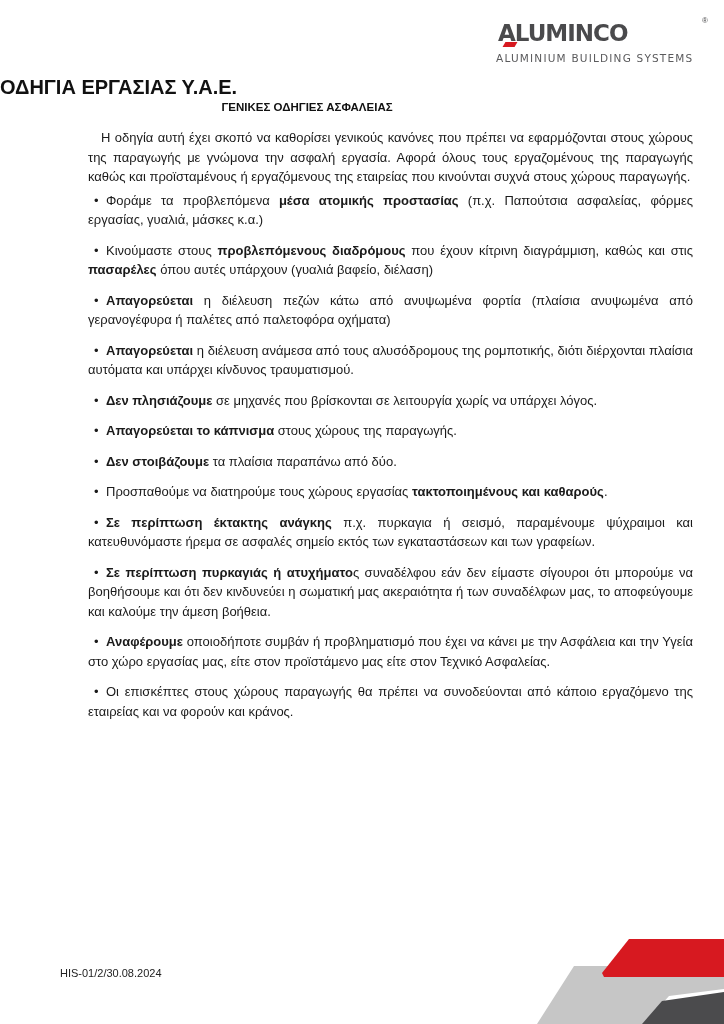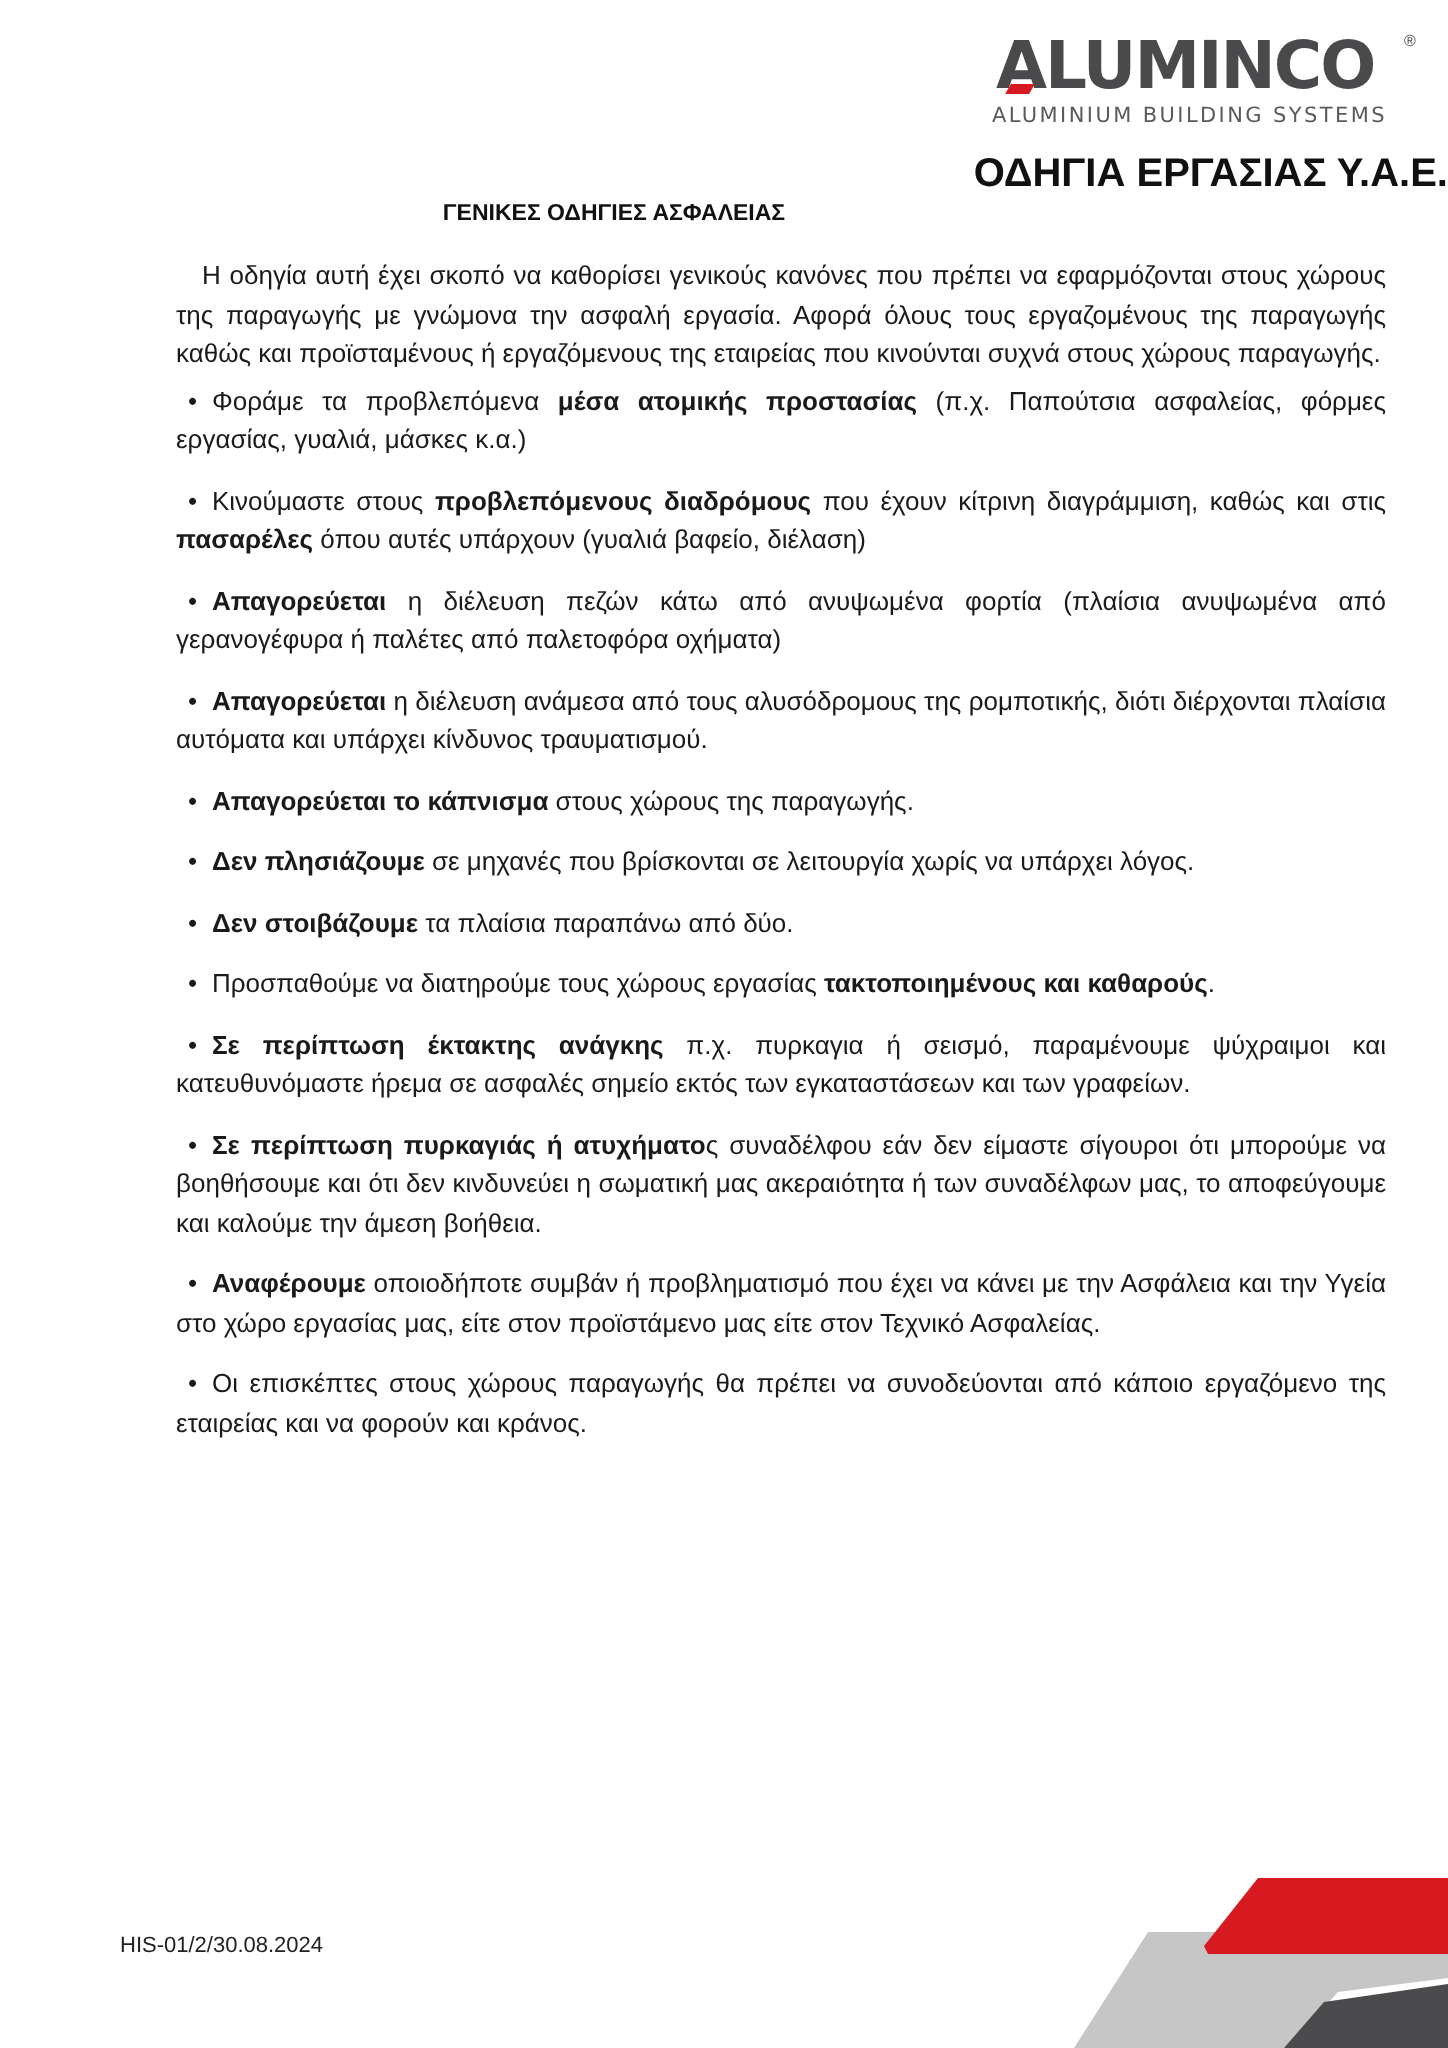--- a/index.html
+++ b/index.html
@@ -1,25 +1,25 @@
 <!DOCTYPE html>
 <html><head>
 <meta charset="utf-8">
 <style>
   html, body { margin: 0; padding: 0; background: #ffffff; }
   body { width: 724px; height: 1024px; position: relative; overflow: hidden;
          font-family: "Liberation Sans", "DejaVu Sans", sans-serif; color: #1a1a1a; }
   .logo { position: absolute; top: 14px; left: 484px; width: 226px; height: 56px; }
   .logo-word { position: absolute; top: 0; left: 14px; font-family: "DejaVu Sans", "Liberation Sans", sans-serif;
-               font-weight: bold; font-size: 33px; letter-spacing: -1px; color: #4a4a4c; line-height: 38px; }
+               font-weight: bold; font-size: 23px; letter-spacing: -1px; color: #4a4a4c; line-height: 38px; }
   .logo-reg { position: absolute; top: 2px; left: 218px; font-size: 8px; color: #4a4a4c; }
   .logo-sub { position: absolute; top: 38px; left: 12px; font-family: "DejaVu Sans", sans-serif;
               font-size: 10.5px; letter-spacing: 1.2px; color: #5a5a5c; white-space: nowrap; text-align: right; }
   .logo-red { position: absolute; top: 28px; left: 20px; width: 12px; height: 5px; background: #d71920; transform: skewX(-30deg); }
-  .title { position: absolute; top: 76px; left: 0; width: 724px; text-align: right;
+  .title { position: absolute; top: 76px; left: 0; width: 724px; text-align: left;
            font-size: 20px; font-weight: bold; color: #111; }
   .subtitle { position: absolute; top: 101px; left: 0; width: 608px; text-align: center; padding-left: 6px; box-sizing: border-box;
               font-size: 11.5px; font-weight: bold; color: #111; }
   .content { position: absolute; top: 128px; left: 60px; width: 605px; font-size: 13px; line-height: 19.5px; text-align: justify; margin-left: 28px; }
   .intro { text-indent: 13px; margin: 0 0 4px 0; }
   .item { margin: 0 0 11px 0; }
   .bullet { display: inline-block; width: 18px; text-indent: 6px; }
   b { font-weight: bold; }
   .footer { position: absolute; top: 967px; left: 60px; font-size: 11px; color: #222; }
   .corner { position: absolute; right: 0; bottom: 0; width: 200px; height: 90px; }
@@ -37,22 +37,22 @@
 <div class="title">ΟΔΗΓΙΑ ΕΡΓΑΣΙΑΣ Υ.Α.Ε.</div>
 <div class="subtitle">ΓΕΝΙΚΕΣ ΟΔΗΓΙΕΣ ΑΣΦΑΛΕΙΑΣ</div>
 
 <div class="content">
   <p class="intro">Η οδηγία αυτή έχει σκοπό να καθορίσει γενικούς κανόνες που πρέπει να εφαρμόζονται στους χώρους της παραγωγής με γνώμονα την ασφαλή εργασία. Αφορά όλους τους εργαζομένους της παραγωγής καθώς και προϊσταμένους ή εργαζόμενους της εταιρείας που κινούνται συχνά στους χώρους παραγωγής.</p>
   <div id="items">
       <p class="item"><span class="bullet">•</span><span>Φοράμε τα προβλεπόμενα </span><b>μέσα ατομικής προστασίας</b><span> (π.χ. Παπούτσια ασφαλείας, φόρμες εργασίας, γυαλιά, μάσκες κ.α.)</span></p>
       <p class="item"><span class="bullet">•</span><span>Κινούμαστε στους </span><b>προβλεπόμενους διαδρόμους</b><span> που έχουν κίτρινη διαγράμμιση, καθώς και στις </span><b>πασαρέλες</b><span> όπου αυτές υπάρχουν (γυαλιά βαφείο, διέλαση)</span></p>
       <p class="item"><span class="bullet">•</span><b>Απαγορεύεται</b><span> η διέλευση πεζών κάτω από ανυψωμένα φορτία (πλαίσια ανυψωμένα από γερανογέφυρα ή παλέτες από παλετοφόρα οχήματα)</span></p>
       <p class="item"><span class="bullet">•</span><b>Απαγορεύεται</b><span> η διέλευση ανάμεσα από τους αλυσόδρομους της ρομποτικής, διότι διέρχονται πλαίσια αυτόματα και υπάρχει κίνδυνος τραυματισμού.</span></p>
+      <p class="item"><span class="bullet">•</span><b>Δεν πλησιάζουμε</b><span> σε μηχανές που βρίσκονται σε λειτουργία χωρίς να υπάρχει λόγος.</span></p>
       <p class="item"><span class="bullet">•</span><b>Απαγορεύεται το κάπνισμα</b><span> στους χώρους της παραγωγής.</span></p>
-      <p class="item"><span class="bullet">•</span><b>Δεν πλησιάζουμε</b><span> σε μηχανές που βρίσκονται σε λειτουργία χωρίς να υπάρχει λόγος.</span></p>
       <p class="item"><span class="bullet">•</span><b>Δεν στοιβάζουμε</b><span> τα πλαίσια παραπάνω από δύο.</span></p>
       <p class="item"><span class="bullet">•</span><span>Προσπαθούμε να διατηρούμε τους χώρους εργασίας </span><b>τακτοποιημένους και καθαρούς</b><span>.</span></p>
       <p class="item"><span class="bullet">•</span><b>Σε περίπτωση έκτακτης ανάγκης</b><span> π.χ. πυρκαγια ή σεισμό, παραμένουμε ψύχραιμοι και κατευθυνόμαστε ήρεμα σε ασφαλές σημείο εκτός των εγκαταστάσεων και των γραφείων.</span></p>
       <p class="item"><span class="bullet">•</span><b>Σε περίπτωση πυρκαγιάς ή ατυχήματο</b><span>ς συναδέλφου εάν δεν είμαστε σίγουροι ότι μπορούμε να βοηθήσουμε και ότι δεν κινδυνεύει η σωματική μας ακεραιότητα ή των συναδέλφων μας, το αποφεύγουμε και καλούμε την άμεση βοήθεια.</span></p>
       <p class="item"><span class="bullet">•</span><b>Αναφέρουμε</b><span> οποιοδήποτε συμβάν ή προβληματισμό που έχει να κάνει με την Ασφάλεια και την Υγεία στο χώρο εργασίας μας, είτε στον προϊστάμενο μας είτε στον Τεχνικό Ασφαλείας.</span></p>
       <p class="item"><span class="bullet">•</span><span>Οι επισκέπτες στους χώρους παραγωγής θα πρέπει να συνοδεύονται από κάποιο εργαζόμενο της εταιρείας και να φορούν και κράνος.</span></p>
     </div>
 </div>
 
 <div class="footer">HIS-01/2/30.08.2024</div>

